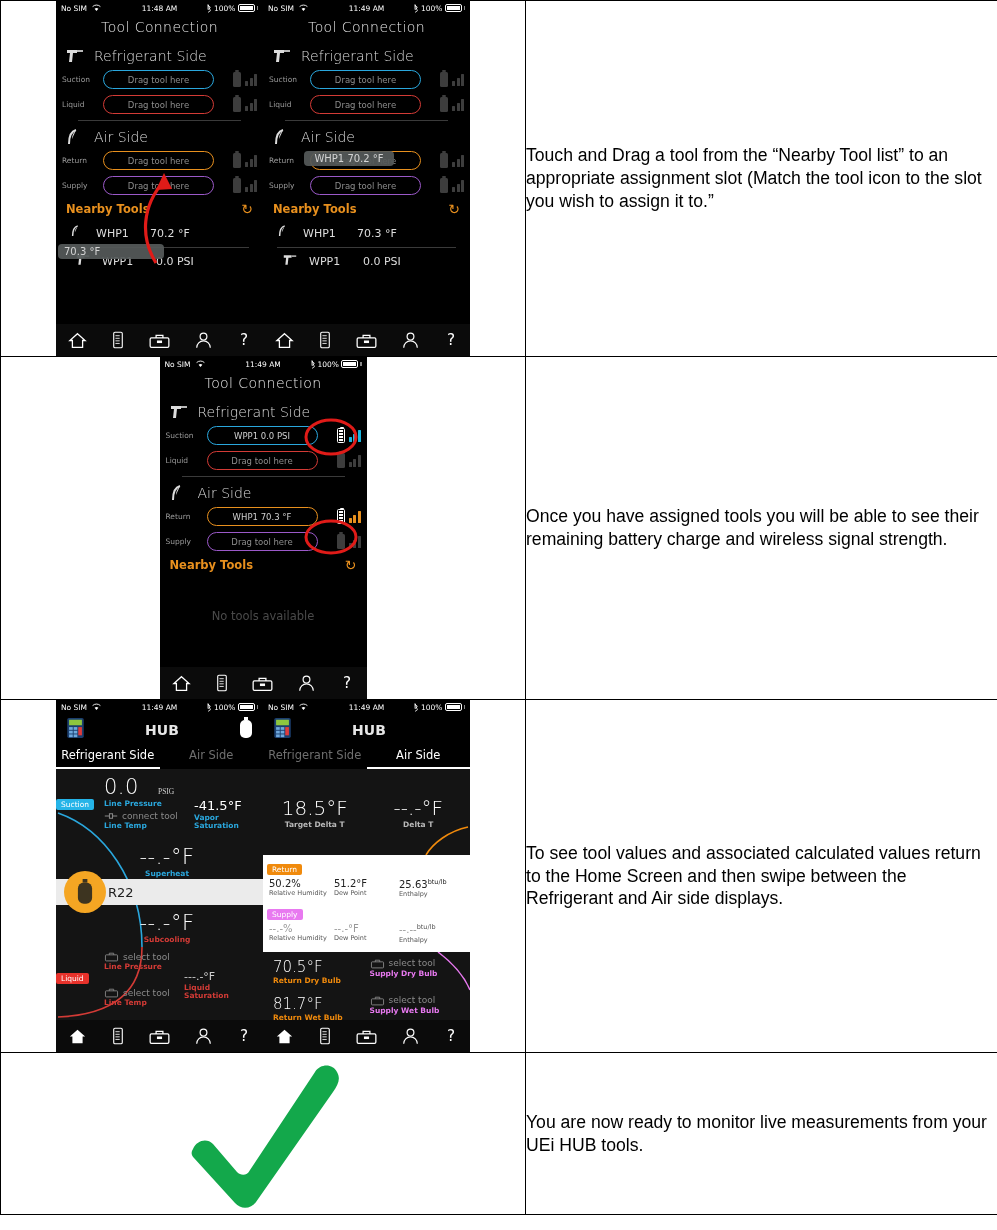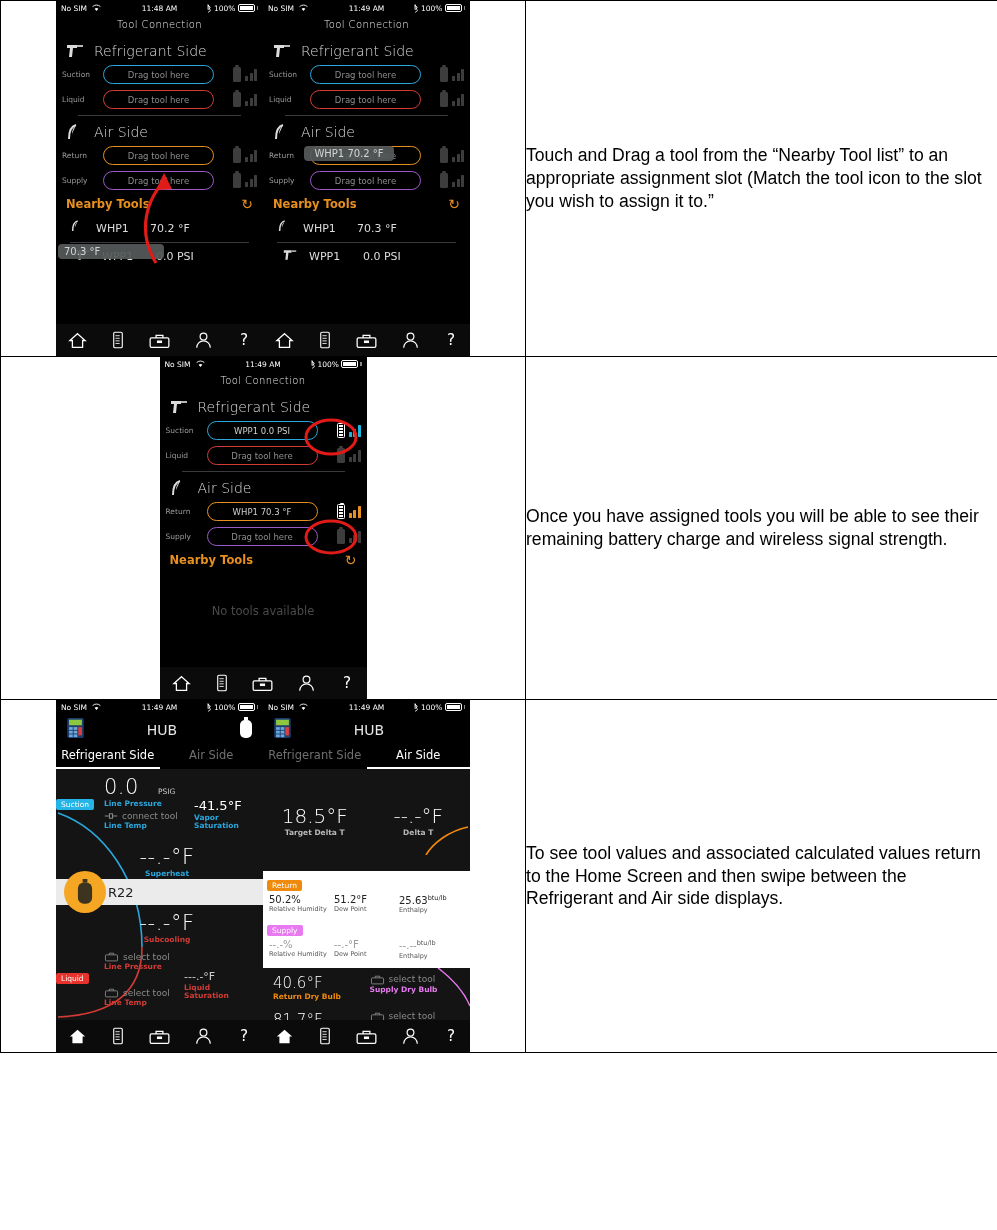--- a/index.html
+++ b/index.html
@@ -33,21 +33,21 @@
                font-size:7.5px; color:#fff; padding:0 5px; position:relative; }
   .sb-left { display:flex; align-items:center; gap:5px; }
   .sb-mid { position:absolute; left:0; right:0; text-align:center; font-size:7.5px; }
   .sb-right { margin-left:auto; display:flex; align-items:center; gap:2px; position:relative; z-index:2;}
   .batt-glyph { display:inline-block; width:17px; height:8px; border:1px solid #fff;
                 border-radius:2px; position:relative; }
   .batt-glyph:after { content:""; position:absolute; left:1px; top:1px; bottom:1px; right:1px;
                       background:#fff; }
   .batt-tip { display:inline-block; width:1.5px; height:4px; background:#888; }
 
-  .nav-title { text-align:center; font-size:10px; color:#e8e8e8; padding:4px 0 8px;
+  .nav-title { text-align:center; font-size:14px; color:#e8e8e8; padding:4px 0 8px;
                letter-spacing:.4px; background:#000; font-weight:300; }
 
   .section-head { display:flex; align-items:center; gap:8px; padding:4px 8px 2px; }
   .section-head .s-title { font-size:14px; color:#dcdcdc; font-weight:300; }
 
   .slot-row { display:flex; align-items:center; padding:3px 6px; gap:5px; }
   .slot-label { width:36px; font-size:7.5px; color:#9a9a9a; }
   .slot-pill { flex:1; border:1.4px solid #555; border-radius:11px; height:19px;
                display:flex; align-items:center; justify-content:center;
                font-size:8.5px; color:#8d8d8d; position:relative; }
@@ -93,21 +93,21 @@
   .drag-ghost { position:absolute; background:#555a5a; border-radius:4px;
                 display:flex; align-items:center; gap:5px; padding:2px 6px;
                 font-size:10px; color:#e2e2e2; opacity:.93; }
 
   .arrow-svg { position:absolute; left:0; top:0; pointer-events:none; }
   .circle-svg { position:absolute; pointer-events:none; }
 
   
   .hub-head { display:flex; align-items:center; justify-content:space-between;
               padding:3px 10px 2px; background:#000; }
-  .hub-title { font-size:14px; color:#e6e6e6; font-weight:400; }
+  .hub-title { font-size:14px; color:#e6e6e6; font-weight:700; }
   .hub-tabs { display:flex; background:#000; }
   .hub-tab { flex:1; text-align:center; font-size:11.5px; color:#6f6f6f; padding:3px 0 5px; }
   .hub-tab.active { color:#fff; border-bottom:2px solid #fff; }
 
   .panel { background:#141414; position:relative; }
   .big-val { font-size:21px; font-weight:300; color:#fff; letter-spacing:.5px; }
   .sub-lbl { font-size:7.5px;font-weight:bold; }
   .unit-sm { font-size:7.5px; color:#cfcfcf; }
   .sel-tool { font-size:9px; color:#8a8a8a; display:flex; align-items:center; gap:4px; }
 
@@ -639,21 +639,21 @@
           <div class="panel" style="height:252px;">
             <svg style="position:absolute;left:0;top:0;" width="207" height="252">
               <path d="M2 44 C48 60 86 112 86 178" stroke="#2aa7dd" stroke-width="1.6" fill="none"></path>
               <path d="M86 178 C86 230 48 246 2 248" stroke="#d33b36" stroke-width="1.6" fill="none"></path>
             </svg>
 
             <span class="tag suction" style="position:absolute;left:0;top:30px;">Suction</span>
 
             <div style="position:absolute;left:48px;top:6px;">
               <span class="big-val">0.0</span>
-              <span class="unit-sm" style="margin-left:14px;">PSIG</span>
+              <span class="unit-sm" style="margin-left:14px;font-family:Liberation Serif, serif;">PSIG</span>
               <div class="sub-lbl" style="color:#2aa7dd;">Line Pressure</div>
             </div>
             <div style="position:absolute;left:138px;top:26px;">
               <span style="font-size:13px;color:#fff;">-41.5°F</span>
               <div class="sub-lbl" style="color:#2aa7dd;width:48px;line-height:1.1;">Vapor Saturation</div>
             </div>
             <div style="position:absolute;left:48px;top:42px;">
               <span class="sel-tool">
                 <svg width="14" height="10" viewBox="0 0 18 12">
                       <path d="M1 6h6M11 6h6M7 3v6h4V3z" stroke="#8a8a8a" stroke-width="1.3" fill="none"></path>
@@ -775,21 +775,21 @@
                   </svg>
             </span>
             <span class="hub-title">HUB</span>
             <span style="width:14px;"></span>
           </div>
           <div class="hub-tabs">
             <span class="hub-tab">Refrigerant Side</span>
             <span class="hub-tab active">Air Side</span>
           </div>
 
-          <div class="panel" style="height:102px;position:relative;">
+          <div class="panel" style="height:86px;position:relative;">
             <svg style="position:absolute;left:0;top:0;" width="207" height="86">
               <path d="M205 58 C186 62 170 74 163 86" stroke="#f08a0c" stroke-width="1.6" fill="none"></path>
             </svg>
             <div style="display:flex;height:100%;align-items:center;">
               <div style="flex:1;text-align:center;">
                 <div style="font-size:20px;color:#fff;font-weight:300;">18.5°F</div>
                 <div class="sub-lbl" style="color:#b9b9b9;">Target Delta T</div>
               </div>
               <div style="flex:1;text-align:center;">
                 <div style="font-size:20px;color:#fff;font-weight:300;">--.-°F</div>
@@ -830,21 +830,21 @@
                   </div>
             </div>
           </div>
 
           <div class="panel" style="height:92px;position:relative;padding:6px 4px;">
             <svg style="position:absolute;right:0;top:0;" width="90" height="92">
               <path d="M58 0 C74 12 84 24 90 38" stroke="#e879f0" stroke-width="1.5" fill="none"></path>
             </svg>
             <div style="display:flex;">
               <div style="flex:1;padding-left:6px;">
-                <div style="font-size:15px;color:#fff;font-weight:300;">40.6°F</div>
+                <div style="font-size:15px;color:#fff;font-weight:300;">70.5°F</div>
                 <div class="sub-lbl" style="color:#f08a0c;">Return Dry Bulb</div>
               </div>
               <div style="flex:1;">
                 <span class="sel-tool">
                   <svg width="15" height="11" viewBox="0 0 24 20">
                         <rect x="1" y="7" width="22" height="11" rx="1.5" fill="none" stroke="#8a8a8a" stroke-width="1.6"></rect>
                         <path d="M8 7V4h8v3" fill="none" stroke="#8a8a8a" stroke-width="1.6"></path>
                       </svg>
                   <span>select tool</span>
                 </span>
@@ -901,14 +901,26 @@
                 </span>
           </div>
         </div>
       </div>
     </td>
     <td class="col-txt">
       <div class="caption">To see tool values and associated calculated values return to the Home Screen and then swipe between the Refrigerant and Air side displays.</div>
     </td>
   </tr>
 
+  <tr>
+    <td class="col-img" style="height:162px;">
+      <div class="phones center">
+        <svg width="200" height="160" viewBox="0 0 200 160">
+          <path d="M30 95 C34 86 44 84 50 90 L74 118 C78 122 84 122 87 116 L152 18 C158 9 170 10 174 18 C178 25 175 31 170 38 L93 148 C88 155 78 156 72 149 L31 104 C28 101 28 98 30 95 Z" fill="#13a84b"></path>
+        </svg>
+      </div>
+    </td>
+    <td class="col-txt">
+      <div class="caption">You are now ready to monitor live measurements from your UEi HUB tools.</div>
+    </td>
+  </tr>
 </tbody>
   </table>
 
 </body></html>

